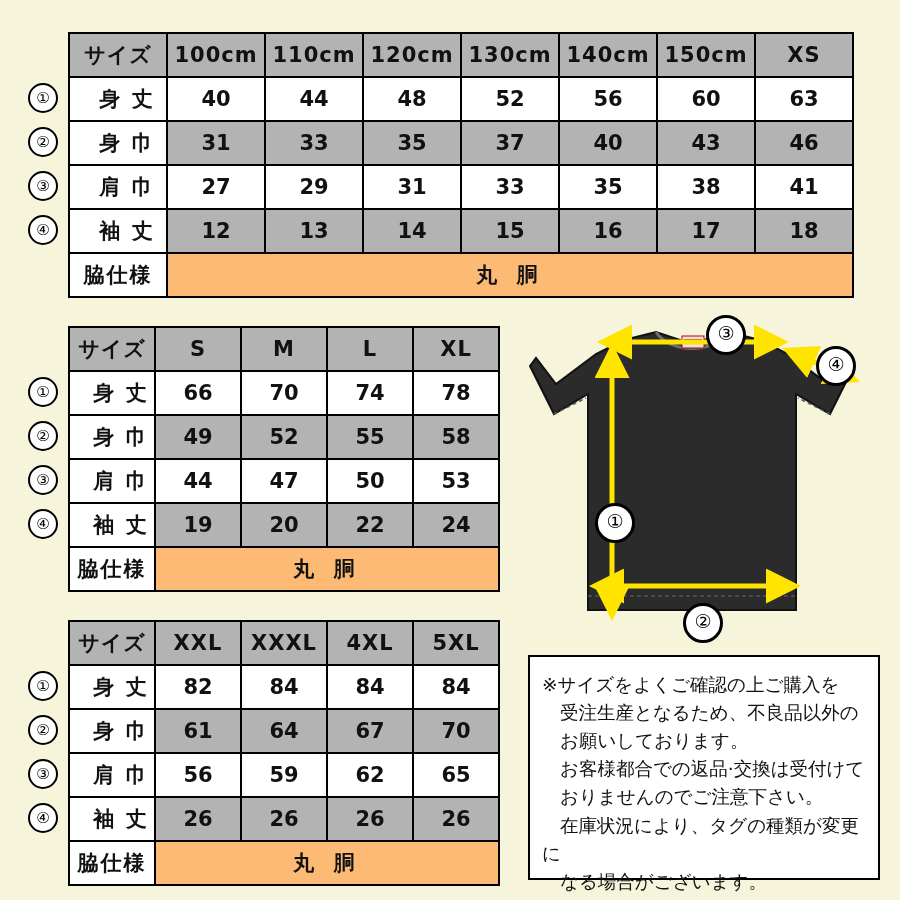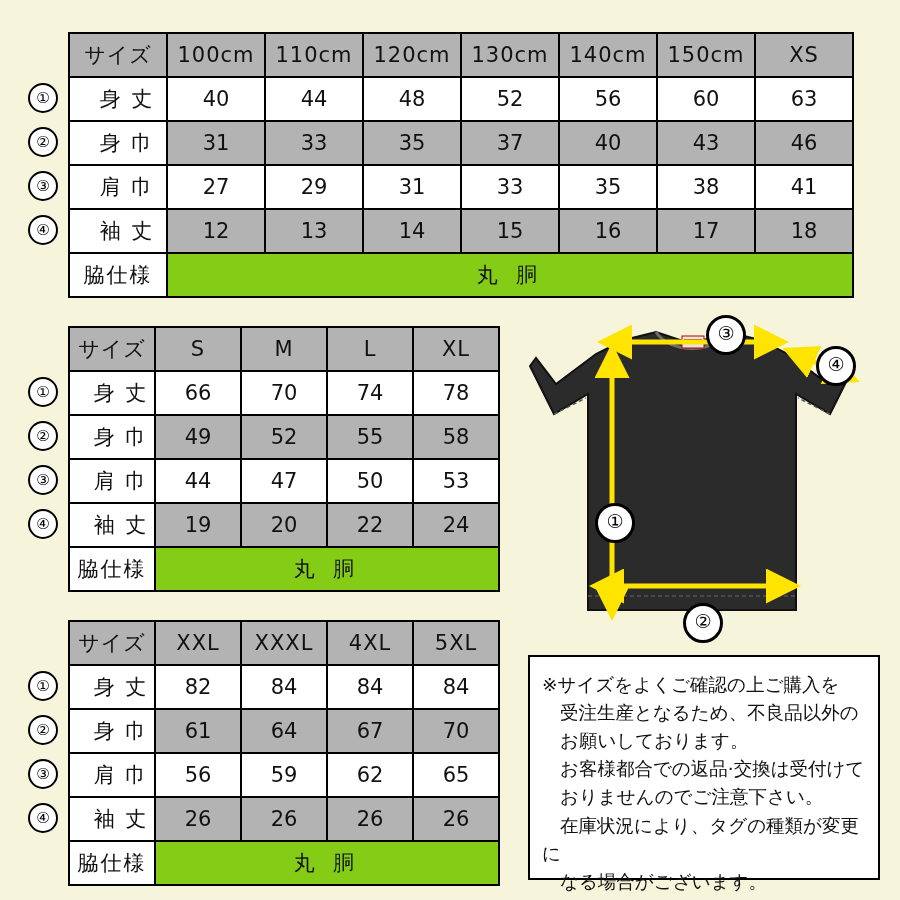--- a/index.html
+++ b/index.html
@@ -18,20 +18,21 @@
   .page {
     position: absolute;
     inset: 0;
   }
 
   
   table.size-table {
     border-collapse: collapse;
     table-layout: fixed;
     background: #fff;
+    font-weight: bold;
   }
   table.size-table td {
     border: 2px solid #000;
     text-align: center;
     vertical-align: middle;
     font-size: 21px;
     height: 42px;
     padding: 0;
     color: #111;
     background: #fff;
@@ -53,21 +54,21 @@
   table.size-table td.val-plain {
     background: #fff;
   }
   table.size-table td.waki {
     background: #fff;
     font-size: 21px;
     letter-spacing: 2px;
     border-radius: 16px;
   }
   table.size-table td.waki-val {
-    background: #84cc16;
+    background: #fdba74;
     font-size: 21px;
     letter-spacing: 6px;
   }
 
   
   .num-badge {
     width: 26px;
     height: 26px;
     border: 2px solid #000;
     border-radius: 50%;

